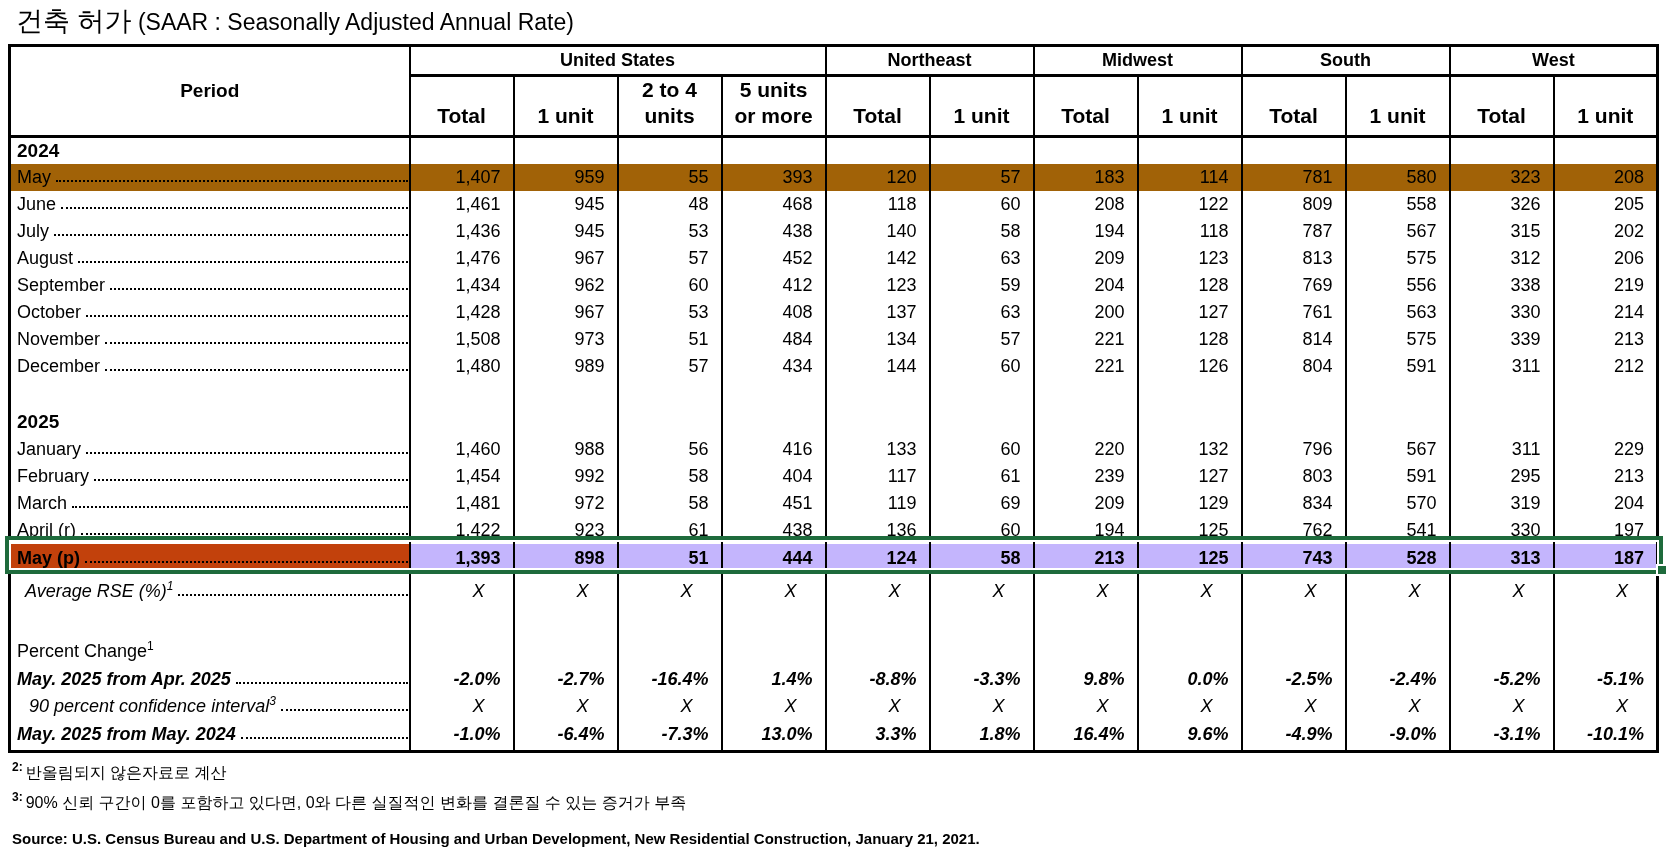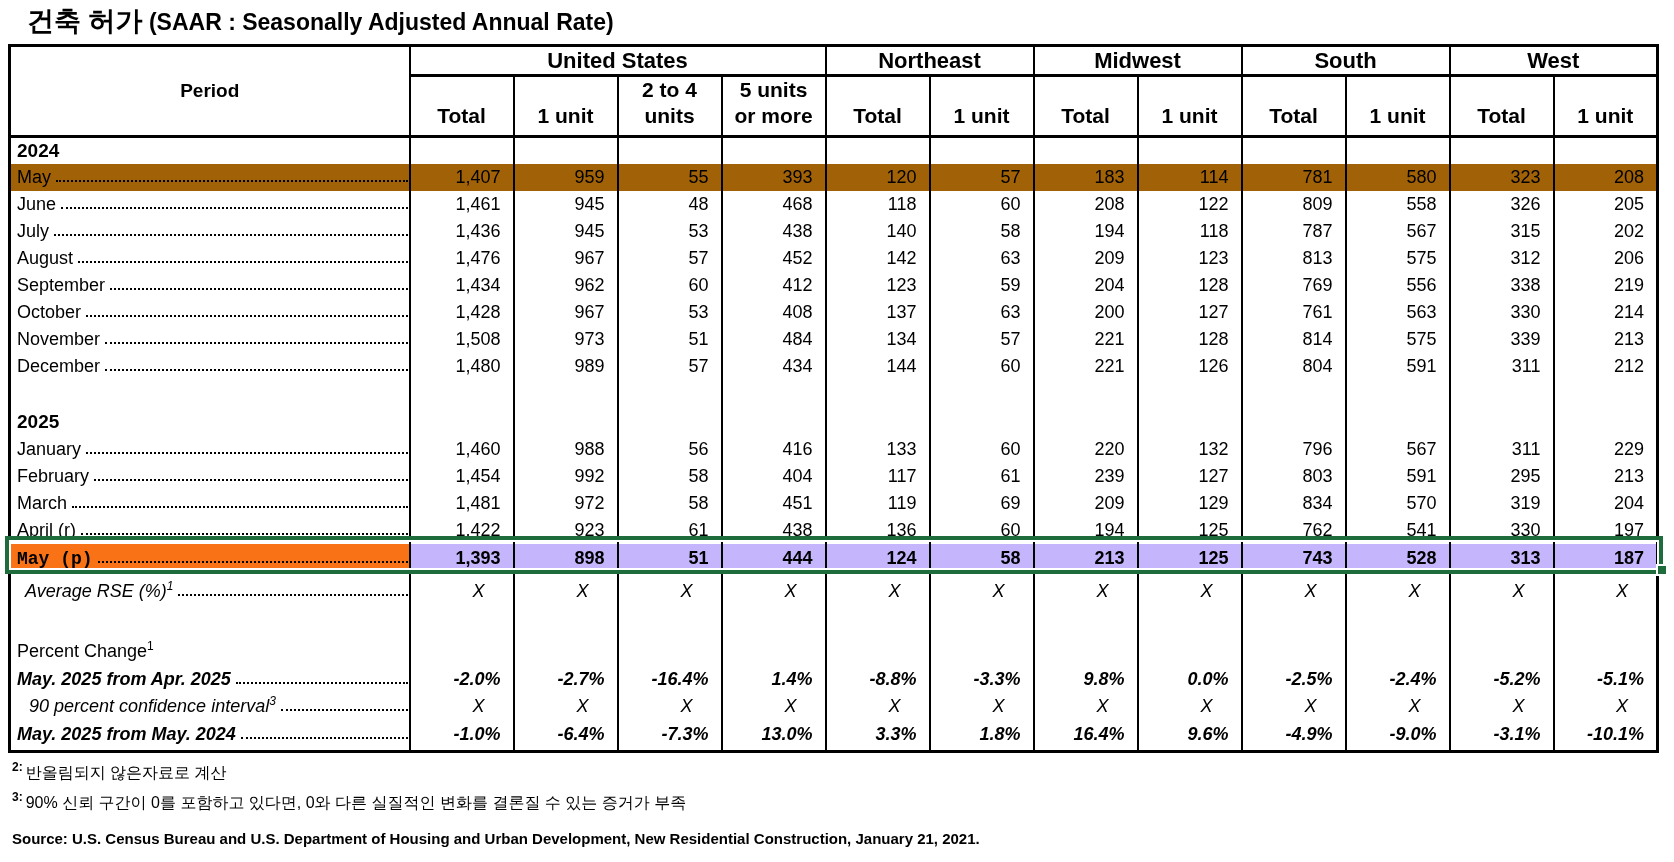--- a/index.html
+++ b/index.html
@@ -1,26 +1,26 @@
 <!DOCTYPE html>
 <html><head>
 <meta charset="utf-8">
 <style>
   html,body{margin:0;padding:0;background:#fff;}
   body{width:1674px;height:862px;font-family:"Liberation Sans",sans-serif;color:#000;position:relative;overflow:hidden;}
-  .page-title{margin:3px 0 5px 27px;font-weight:700;font-size:23px;letter-spacing:0;}
+  .page-title{margin:3px 0 5px 16px;font-weight:400;font-size:23px;letter-spacing:0;}
   .page-title .kr{font-size:27px;}
   #tablewrap{position:relative;margin-left:8px;width:1650px;}
   table{border-collapse:collapse;table-layout:fixed;width:1648px;border:3px solid #000;}
   col.c-period{width:400px;}
   col.c-data{width:104px;}
   th,td{padding:0;box-sizing:border-box;}
   th{border:2px solid #000;font-weight:700;}
   th.period-h{font-size:19px;text-align:center;vertical-align:middle;border-bottom:3px solid #000;}
-  th.group-h{font-size:22px;text-align:center;vertical-align:middle;height:30px;border-bottom:3px solid #000;}
+  th.group-h{font-size:18px;text-align:center;vertical-align:middle;height:30px;border-bottom:3px solid #000;}
   th.sub-h{font-size:21px;text-align:center;vertical-align:bottom;height:56px;padding-bottom:5px;line-height:1.25;white-space:pre-line;border-bottom:3px solid #000;}
   td{border-left:2px solid #000;border-right:2px solid #000;font-size:18px;}
   td.c-val{text-align:right;padding-right:12px;}
   td.c-label{padding-left:6px;}
   .lblwrap{display:flex;align-items:stretch;width:100%;}
   .lbl{white-space:nowrap;}
   .dots{flex:1 1 auto;border-bottom:2.5px dotted #000;margin:0 1px 6px 5px;min-width:8px;}
   sup{font-size:12px;line-height:0;}
   tr.r-year{height:28px;}
   tr.r-year .lbl{font-weight:700;font-size:19px;}
@@ -30,21 +30,21 @@
   tr.r-ci{height:27px;font-style:italic;}
   tr.r-rse td.c-val,tr.r-ci td.c-val{padding-right:28px;}
   tr.r-rse td.c-label{padding-left:14px;}
   tr.r-ci td.c-label{padding-left:18px;}
   tr.r-plabel{height:28px;}
   tr.r-pc{height:28px;font-weight:700;font-style:italic;}
   tr.r-pc:last-child{height:31px;}
   tr.hl-yellow td{background:#a16207;}
   tr.selected{height:29px;}
   tr.selected td{background:#c4b5fd;font-weight:700;}
-  tr.selected td.c-label{background:#f97316;font-family:Liberation Mono, monospace;}
+  tr.selected td.c-label{background:#c2410c;}
   .sel-ov{position:absolute;border:4px solid #1e6b3c;box-shadow:inset 0 0 0 2px #fff;box-sizing:border-box;pointer-events:none;z-index:5;}
   .fill-handle{position:absolute;width:12px;height:12px;background:#1e6b3c;border:2px solid #fff;box-sizing:border-box;z-index:6;}
   .footer{margin:10px 0 0 12px;}
   .fnote{font-size:16px;margin-bottom:9px;}
   .fnote sup{font-size:12px;font-weight:700;margin-right:3px;}
   .source{font-weight:700;font-size:15px;margin-top:16px;}
 </style>
 </head>
 <body>
 

